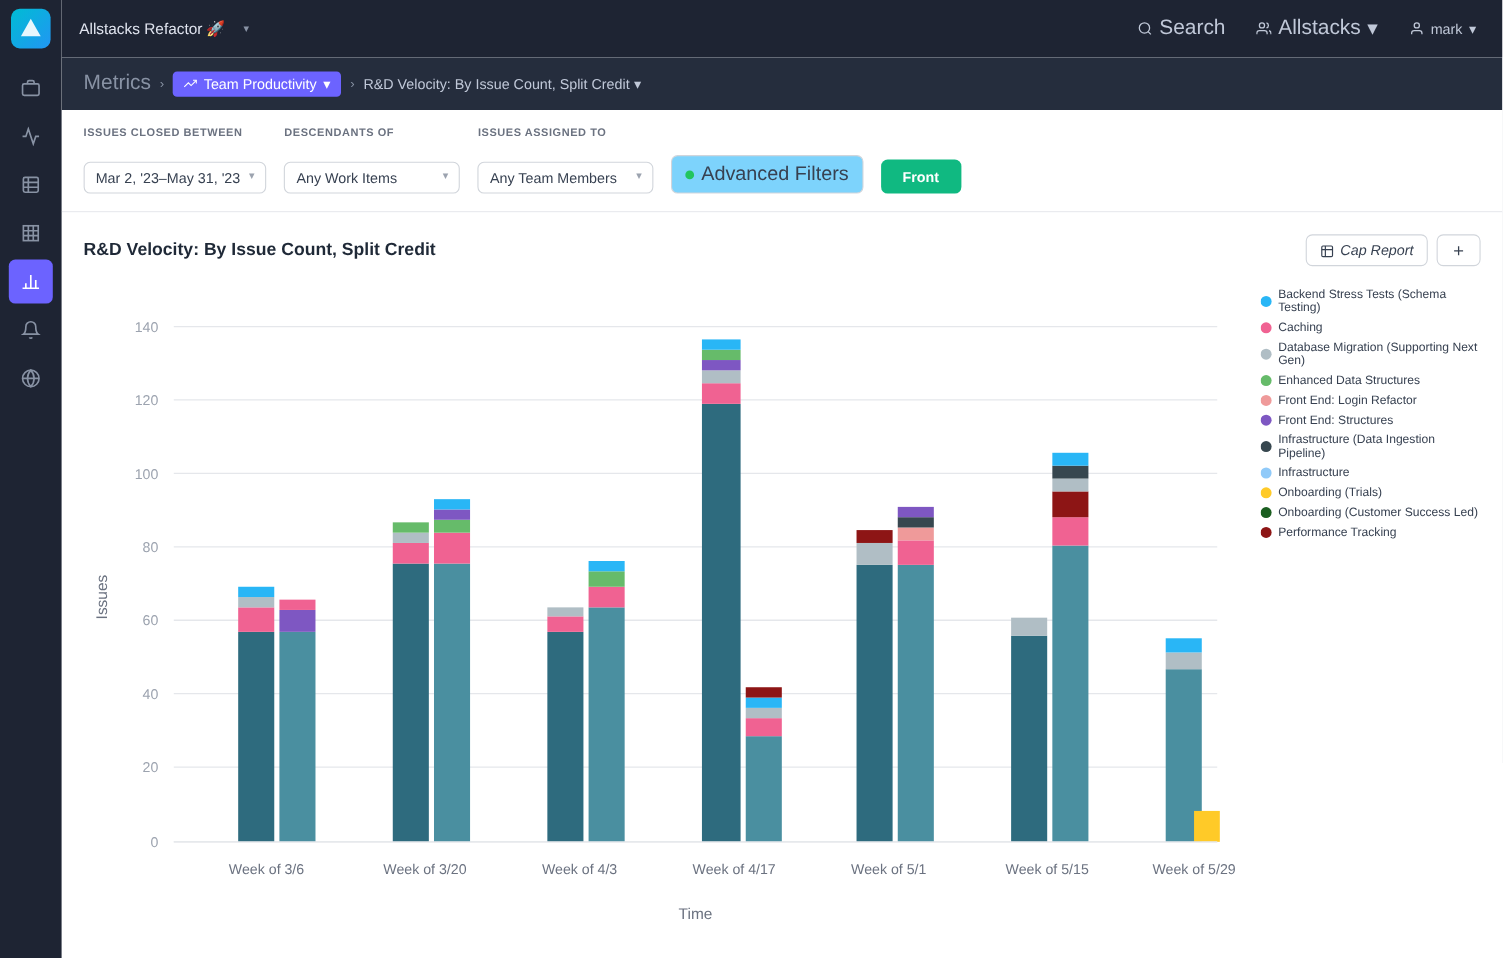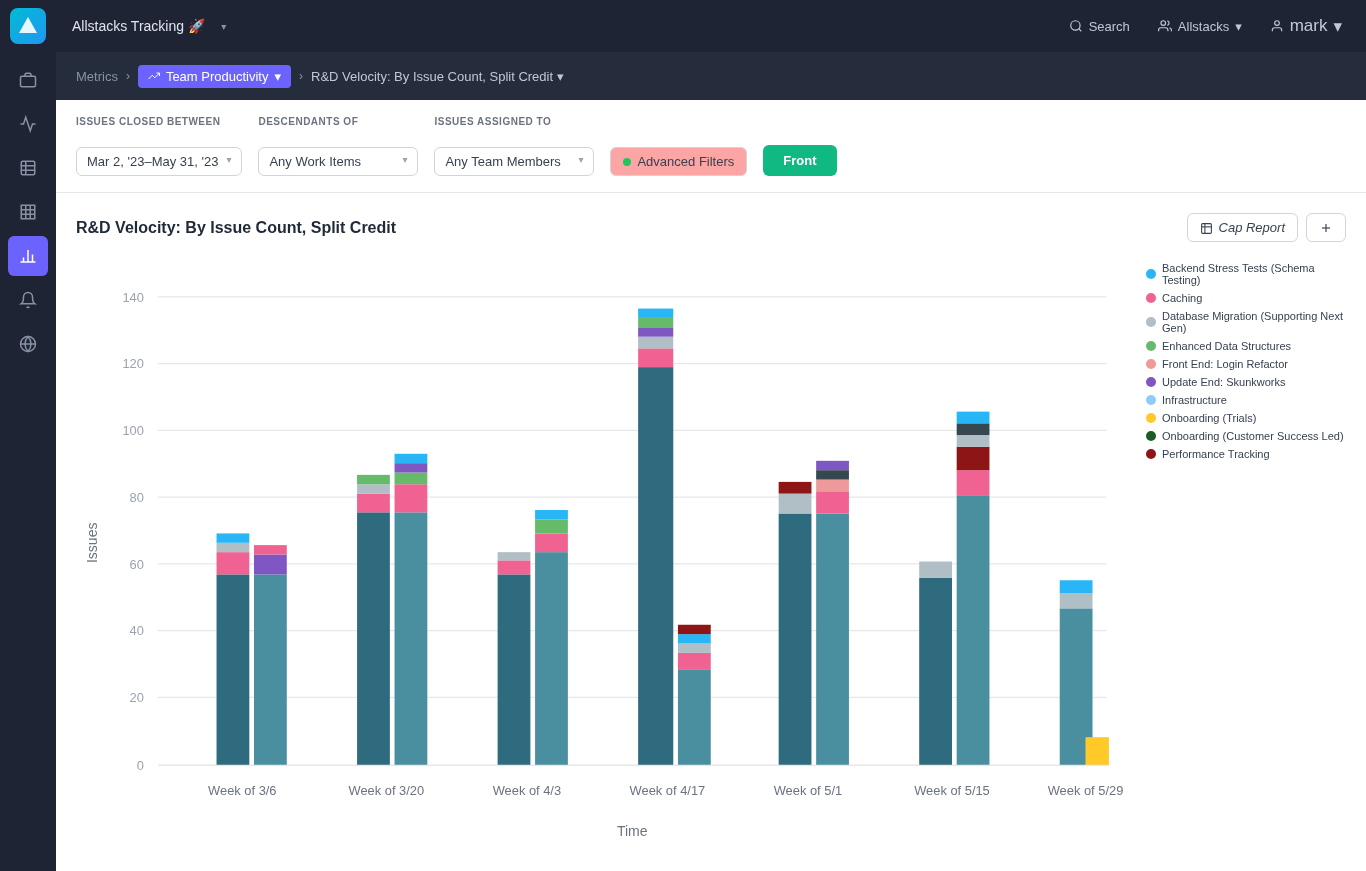--- a/index.html
+++ b/index.html
@@ -55,28 +55,28 @@
     .topbar-title {
       color: #e0e4ef;
       font-size: 14px;
       font-weight: 500;
     }
     .topbar-dropdown-arrow { color: #8892a4; font-size: 10px; margin-left: 4px; }
     .topbar-spacer { flex: 1; }
     .topbar-btn {
       display: flex; align-items: center; gap: 6px;
       color: #c0c8d8;
-      font-size: 13px;
+      font-size: 19px;
       cursor: pointer;
       padding: 4px 8px;
       border-radius: 4px;
     }
     .topbar-user {
       display: flex; align-items: center; gap: 6px;
-      color: #c0c8d8; font-size: 17px; cursor: pointer;
+      color: #c0c8d8; font-size: 13px; cursor: pointer;
       padding: 4px 8px; border-radius: 4px;
     }
 
     
     .content {
       flex: 1;
       display: flex;
       flex-direction: column;
       overflow: hidden;
     }
@@ -86,21 +86,21 @@
       background: #252d3d;
       height: 48px;
       display: flex;
       align-items: center;
       padding: 0 20px;
       gap: 8px;
       flex-shrink: 0;
     }
     .breadcrumb-item {
       color: #8892a4;
-      font-size: 13px;
+      font-size: 19px;
       cursor: pointer;
     }
     .breadcrumb-sep { color: #8892a4; font-size: 12px; }
     .breadcrumb-active {
       background: #6c63ff;
       color: white;
       font-size: 13px;
       padding: 4px 10px;
       border-radius: 4px;
       display: flex; align-items: center; gap: 6px;
@@ -134,23 +134,23 @@
       background: white;
       cursor: pointer;
       min-width: 160px;
     }
     .filter-select .arrow { color: #9ca3af; font-size: 10px; margin-left: auto; }
     .advanced-filter-btn {
       display: flex; align-items: center; gap: 6px;
       border: 1px solid #d1d5db;
       border-radius: 6px;
       padding: 6px 12px;
-      font-size: 13px;
+      font-size: 18px;
       color: #374151;
-      background: #fca5a5;
+      background: #7dd3fc;
       cursor: pointer;
     }
     .filter-dot { width: 8px; height: 8px; border-radius: 50%; background: #22c55e; }
     .update-btn {
       background: #10b981;
       color: white;
       border: none;
       border-radius: 6px;
       padding: 8px 20px;
       font-size: 13px;
@@ -304,21 +304,21 @@
         <circle cx="12" cy="12" r="10"></circle>
         <line x1="2" y1="12" x2="22" y2="12"></line>
         <path d="M12 2a15.3 15.3 0 0 1 4 10 15.3 15.3 0 0 1-4 10 15.3 15.3 0 0 1-4-10 15.3 15.3 0 0 1 4-10z"></path>
       </svg>
   </div>
 </div>
 
 <div class="main">
 
   <div class="topbar">
-    <span class="topbar-title">Allstacks Tracking 🚀</span>
+    <span class="topbar-title">Allstacks Refactor 🚀</span>
     <span class="topbar-dropdown-arrow">▾</span>
     <div class="topbar-spacer"></div>
     <div class="topbar-btn">
       <svg width="14" height="14" viewBox="0 0 24 24" fill="none" stroke="currentColor" stroke-width="2">
           <circle cx="11" cy="11" r="8"></circle>
           <line x1="21" y1="21" x2="16.65" y2="16.65"></line>
         </svg>
       <span>Search</span>
     </div>
     <div class="topbar-btn">
@@ -539,21 +539,25 @@
           <div class="legend-item">
             <div class="legend-dot" style="background:#66bb6a"></div>
             <span>Enhanced Data Structures</span>
           </div>
           <div class="legend-item">
             <div class="legend-dot" style="background:#ef9a9a"></div>
             <span>Front End: Login Refactor</span>
           </div>
           <div class="legend-item">
             <div class="legend-dot" style="background:#7e57c2"></div>
-            <span>Update End: Skunkworks</span>
+            <span>Front End: Structures</span>
+          </div>
+          <div class="legend-item">
+            <div class="legend-dot" style="background:#37474f"></div>
+            <span>Infrastructure (Data Ingestion Pipeline)</span>
           </div>
           <div class="legend-item">
             <div class="legend-dot" style="background:#90caf9"></div>
             <span>Infrastructure</span>
           </div>
           <div class="legend-item">
             <div class="legend-dot" style="background:#ffca28"></div>
             <span>Onboarding (Trials)</span>
           </div>
           <div class="legend-item">

